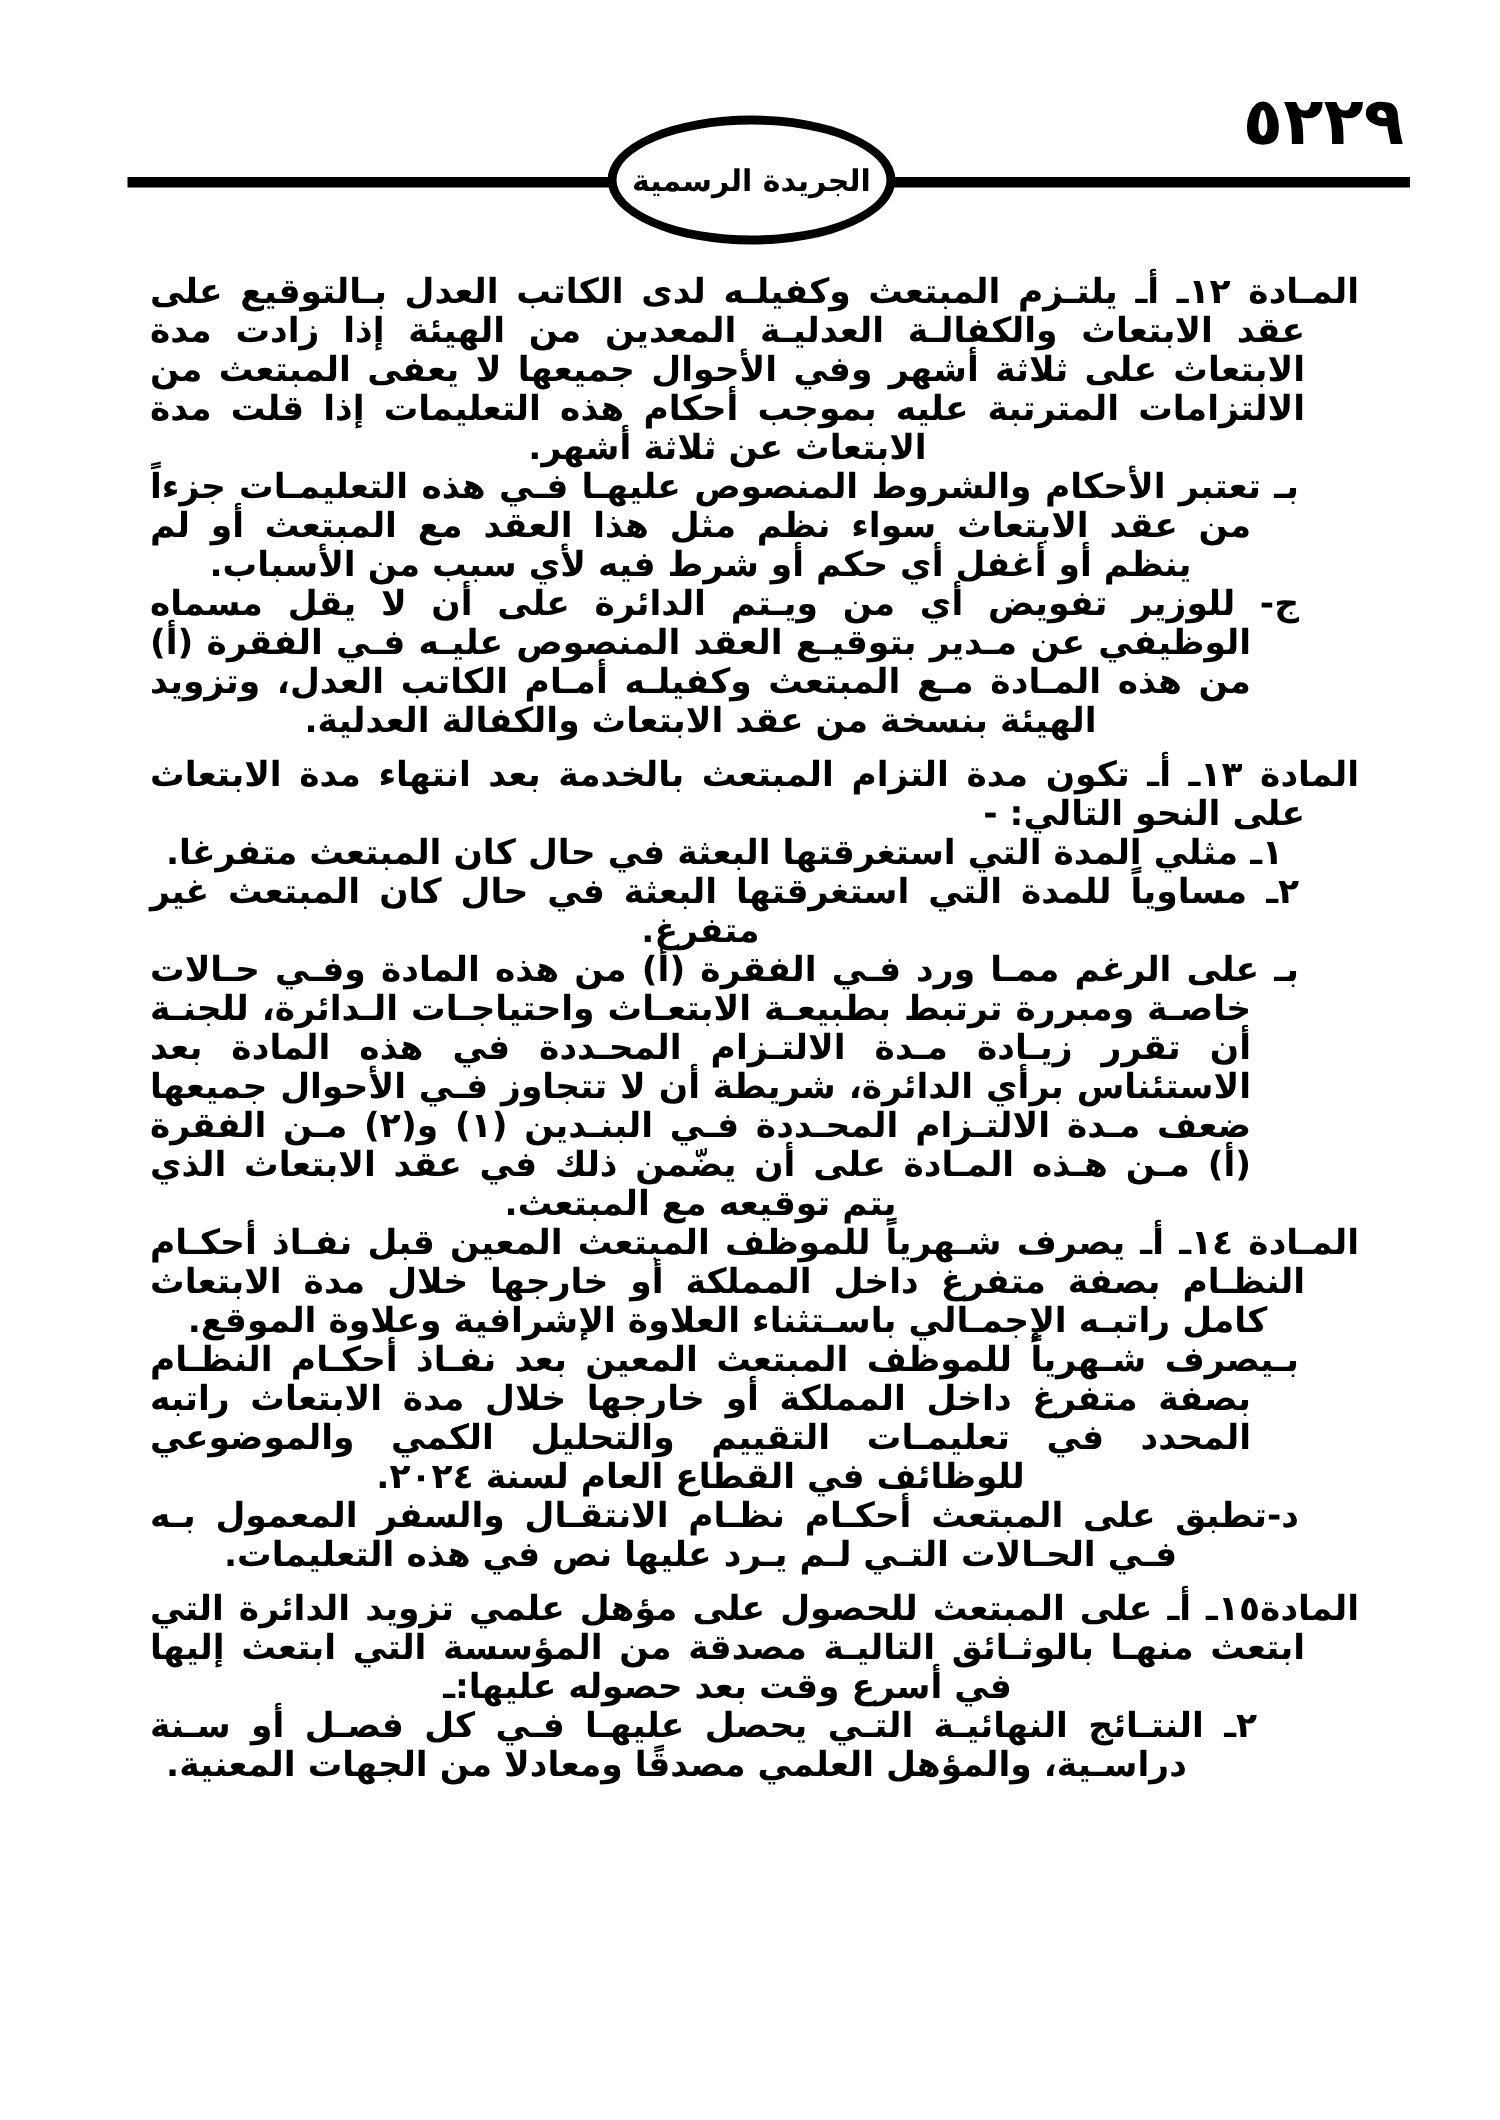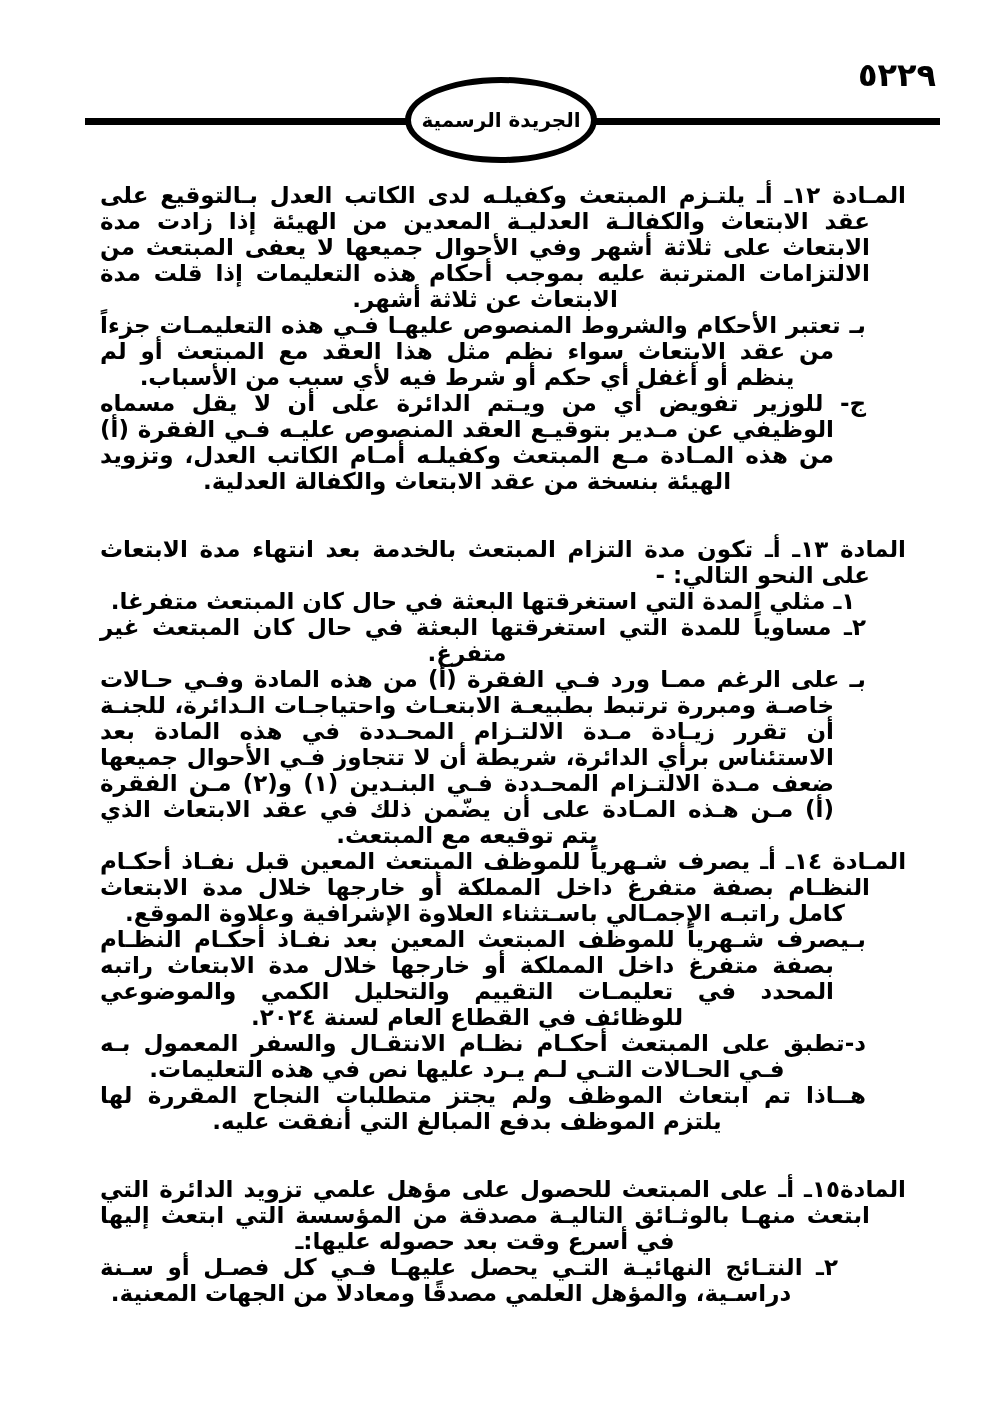--- a/index.html
+++ b/index.html
@@ -9,21 +9,21 @@
     background: #ffffff;
     color: #000000;
     font-family: "DejaVu Sans", sans-serif;
     position: relative;
     overflow: hidden;
   }
   .page-number {
     position: absolute;
     top: 58px;
     right: 64px;
-    font-size: 32px;
+    font-size: 44px;
     font-weight: bold;
     line-height: 1.1;
     letter-spacing: 1px;
   }
   .header-rule {
     position: absolute;
     left: 85px;
     top: 118px;
     width: 855px;
     height: 7px;
@@ -63,21 +63,21 @@
   .para {
     margin: 0;
     text-align: justify;
     text-align-last: center;
   }
   .lead  { padding-right: 36px;  text-indent: -36px; }
   .sub   { padding-right: 72px;  text-indent: -32px; }
   .item  { padding-right: 72px;  text-indent: -32px; }
   .item2 { padding-right: 104px; text-indent: -36px; }
   .last-right { text-align-last: right; }
-  .gap { margin-top: 42px; }
+  .gap { margin-top: 10px; }
 </style>
 </head>
 <body>
 
 <div>
 
   <div class="page-number">٥٢٢٩</div>
 
   <div class="header-rule"></div>
 
@@ -101,21 +101,20 @@
 
     <p class="para sub">بـ على الرغم ممـا ورد فـي الفقرة (أ) من هذه المادة وفـي حـالات خاصـة ومبررة ترتبط بطبيعـة الابتعـاث واحتياجـات الـدائرة، للجنـة أن تقرر زيـادة مـدة الالتـزام المحـددة في هذه المادة بعد الاستئناس برأي الدائرة، شريطة أن لا تتجاوز فـي الأحوال جميعها ضعف مـدة الالتـزام المحـددة فـي البنـدين (١) و(٢) مـن الفقرة (أ) مـن هـذه المـادة على أن يضّمن ذلك في عقد الابتعاث الذي يتم توقيعه مع المبتعث.</p>
 
     <p class="para lead">المـادة ١٤ـ أـ يصرف شـهرياً للموظف المبتعث المعين قبل نفـاذ أحكـام النظـام بصفة متفرغ داخل المملكة أو خارجها خلال مدة الابتعاث كامل راتبـه الإجمـالي باسـتثناء العلاوة الإشرافية وعلاوة الموقع.</p>
 
     <p class="para sub">بـيصرف شـهرياً للموظف المبتعث المعين بعد نفـاذ أحكـام النظـام بصفة متفرغ داخل المملكة أو خارجها خلال مدة الابتعاث راتبه المحدد في تعليمـات التقييم والتحليل الكمي والموضوعي للوظائف في القطاع العام لسنة ٢٠٢٤.</p>
 
 
     <p class="para sub">د-تطبق على المبتعث أحكـام نظـام الانتقـال والسفر المعمول بـه فـي الحـالات التـي لـم يـرد عليها نص في هذه التعليمات.</p>
 
-    <p class="para sub">هــاذا تم ابتعاث الموظف ولم يجتز متطلبات النجاح المقررة لها يلتزم الموظف بدفع المبالغ التي أنفقت عليه.</p>
 
     <p class="para lead gap">المادة١٥ـ أـ على المبتعث للحصول على مؤهل علمي تزويد الدائرة التي ابتعث منهـا بالوثـائق التاليـة مصدقة من المؤسسة التي ابتعث إليها في أسرع وقت بعد حصوله عليها:ـ</p>
 
 
     <p class="para item2">٢ـ  النتـائج النهائيـة التـي يحصل عليهـا فـي كل فصـل أو سـنة دراسـية، والمؤهل العلمي مصدقًا ومعادلا من الجهات المعنية.</p>
 
   </div>
 </div>
 
 </body></html>

